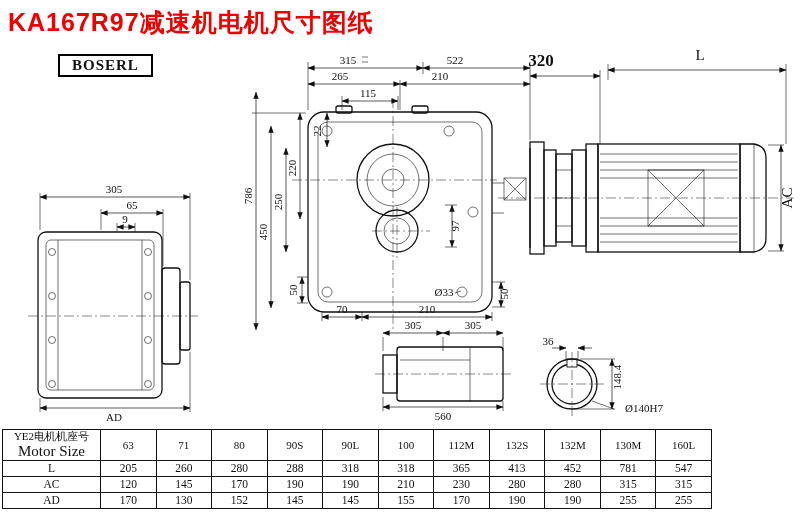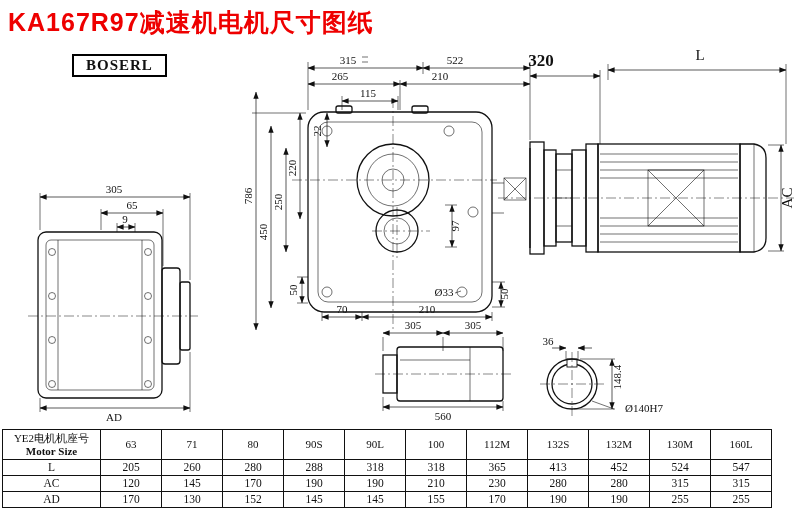--- a/index.html
+++ b/index.html
@@ -5,41 +5,41 @@
   * { margin:0; padding:0; box-sizing:border-box; }
   html,body { width:800px; height:518px; background:#fff; overflow:hidden;
     font-family:"Liberation Sans",sans-serif; color:#111; }
   .page { position:relative; width:800px; height:518px; background:#fff; }
 
   .title { position:absolute; left:8px; top:6px; font-size:25px; font-weight:bold;
     color:#ee0000; letter-spacing:1px; white-space:nowrap;text-align:right; }
 
   .logo { position:absolute; left:58px; top:54px; border:2px solid #000;
     padding:1px 12px; font-family:"Liberation Serif",serif; font-weight:bold;
-    font-size:15px; letter-spacing:1px; background:#fff;margin-left:14px; }
+    font-size:15px; letter-spacing:1px; background:#fff; }
 
   svg.drawing { position:absolute; left:0; top:0; }
 
   .ol { fill:none; stroke:#111; stroke-width:1.3; }
   .tn { fill:none; stroke:#111; stroke-width:0.6; }
   .dl { fill:none; stroke:#111; stroke-width:0.7; }
   .cl { fill:none; stroke:#111; stroke-width:0.5; stroke-dasharray:10 3 2 3; }
   .kw { fill:#fff; stroke:#111; stroke-width:0.9; }
   text.d { font-family:"Liberation Serif",serif; font-size:11px; fill:#111; text-anchor:middle; }
   text.big { font-size:17px; font-weight:bold; }
   text.med { font-size:15px; }
 
-  table.size-table { position:absolute; left:2px; top:429px; width:770px;
+  table.size-table { position:absolute; left:2px; top:429px; width:710px;
     border-collapse:collapse; table-layout:fixed;
     font-family:"Liberation Serif",serif;padding-left:16px; }
   .size-table th, .size-table td { border:1px solid #111; text-align:center;
     vertical-align:middle; font-weight:normal; padding:0; font-size:11.5px;
     height:16px; line-height:1.15; background:#fff; }
   .size-table thead th { height:30px; font-size:11px; }
-  .size-table thead th .en { font-size:11px;font-weight:bold; }
+  .size-table thead th .en { font-size:15px; }
 </style>
 </head>
 <body>
 
 <div class="page">
 
   <div class="title">KA167R97减速机电机尺寸图纸</div>
   <div class="logo">BOSERL</div>
 
   <svg class="drawing" width="800" height="430" viewBox="0 0 800 430">
@@ -299,21 +299,21 @@
         <th>L</th>
         <td>205</td>
         <td>260</td>
         <td>280</td>
         <td>288</td>
         <td>318</td>
         <td>318</td>
         <td>365</td>
         <td>413</td>
         <td>452</td>
-        <td>524</td>
+        <td>781</td>
         <td>547</td>
       </tr>
       <tr>
         <th>AC</th>
         <td>120</td>
         <td>145</td>
         <td>170</td>
         <td>190</td>
         <td>190</td>
         <td>210</td>

